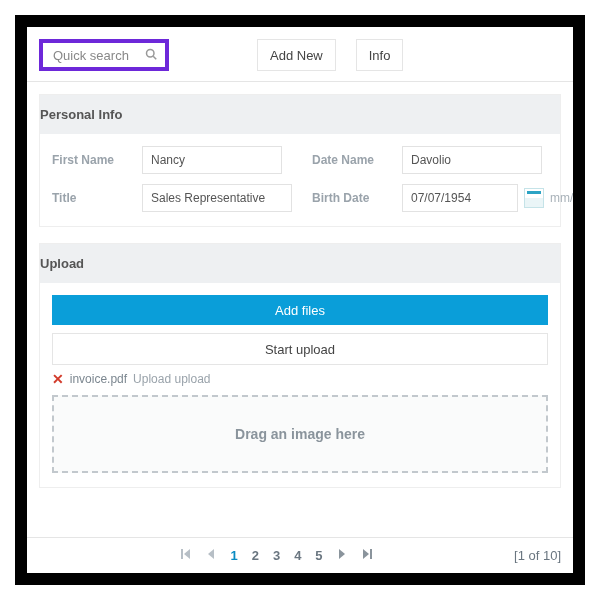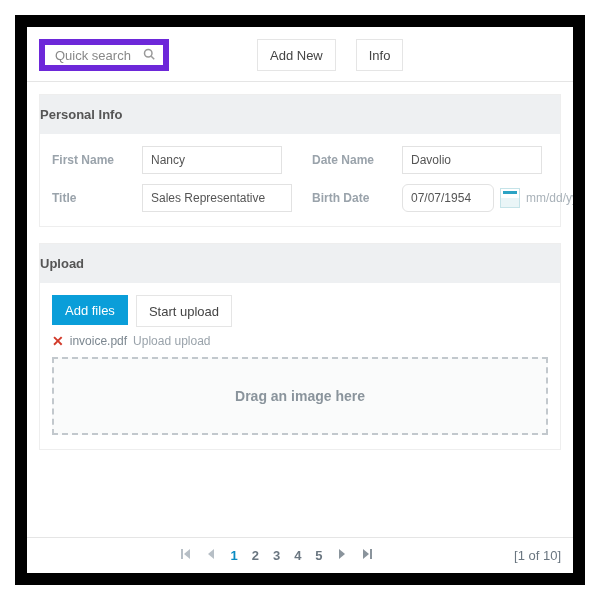--- a/index.html
+++ b/index.html
@@ -24,21 +24,21 @@
     }
     .toolbar {
       padding: 12px 12px 10px 12px;
       border-bottom: 1px solid #e5e5e5;
       display: flex;
       align-items: center;
       gap: 8px;
     }
     .search-wrap {
       position: relative;
-      border: 6px solid #6d28d9;
+      border: 4px solid #6d28d9;
       height: 32px;
       width: 130px;
       display: flex;
       align-items: center;
     }
     .search-input {
       border: none;
       outline: none;
       padding: 0 26px 0 10px;
       font-size: 13px;
@@ -128,20 +128,21 @@
       background: #2ba3c4;
     }
     .hint {
       color: #a9b2b9;
       font-size: 12px;
     }
     .upload-actions {
       display: flex;
       gap: 8px;
       margin-bottom: 6px;
+      flex-direction: column;
     }
     .btn-primary {
       background: #0a9ed9;
       border: 1px solid #0a9ed9;
       color: #fff;
       height: 30px;
       padding: 0 12px;
       font-size: 13px;
       cursor: pointer;
     }
@@ -239,21 +240,21 @@
         </div>
 
         <div class="form-row">
           <div class="cell cell-left">
             <div class="label">Title</div>
             <input class="input input-title" type="text" value="Sales Representative" style="">
           </div>
           <div class="cell cell-right">
             <div class="label">Birth Date</div>
             <div class="date-wrap">
-              <input class="input" style="width: 92px; border-radius: 6px;" type="text" value="07/07/1954">
+              <input class="input" style="width: 116px;" type="text" value="07/07/1954">
               <span class="cal-icon"></span>
               <span class="hint">mm/dd/yyyy</span>
             </div>
           </div>
         </div>
 
       </div>
     </div>
 
     <div class="panel">

